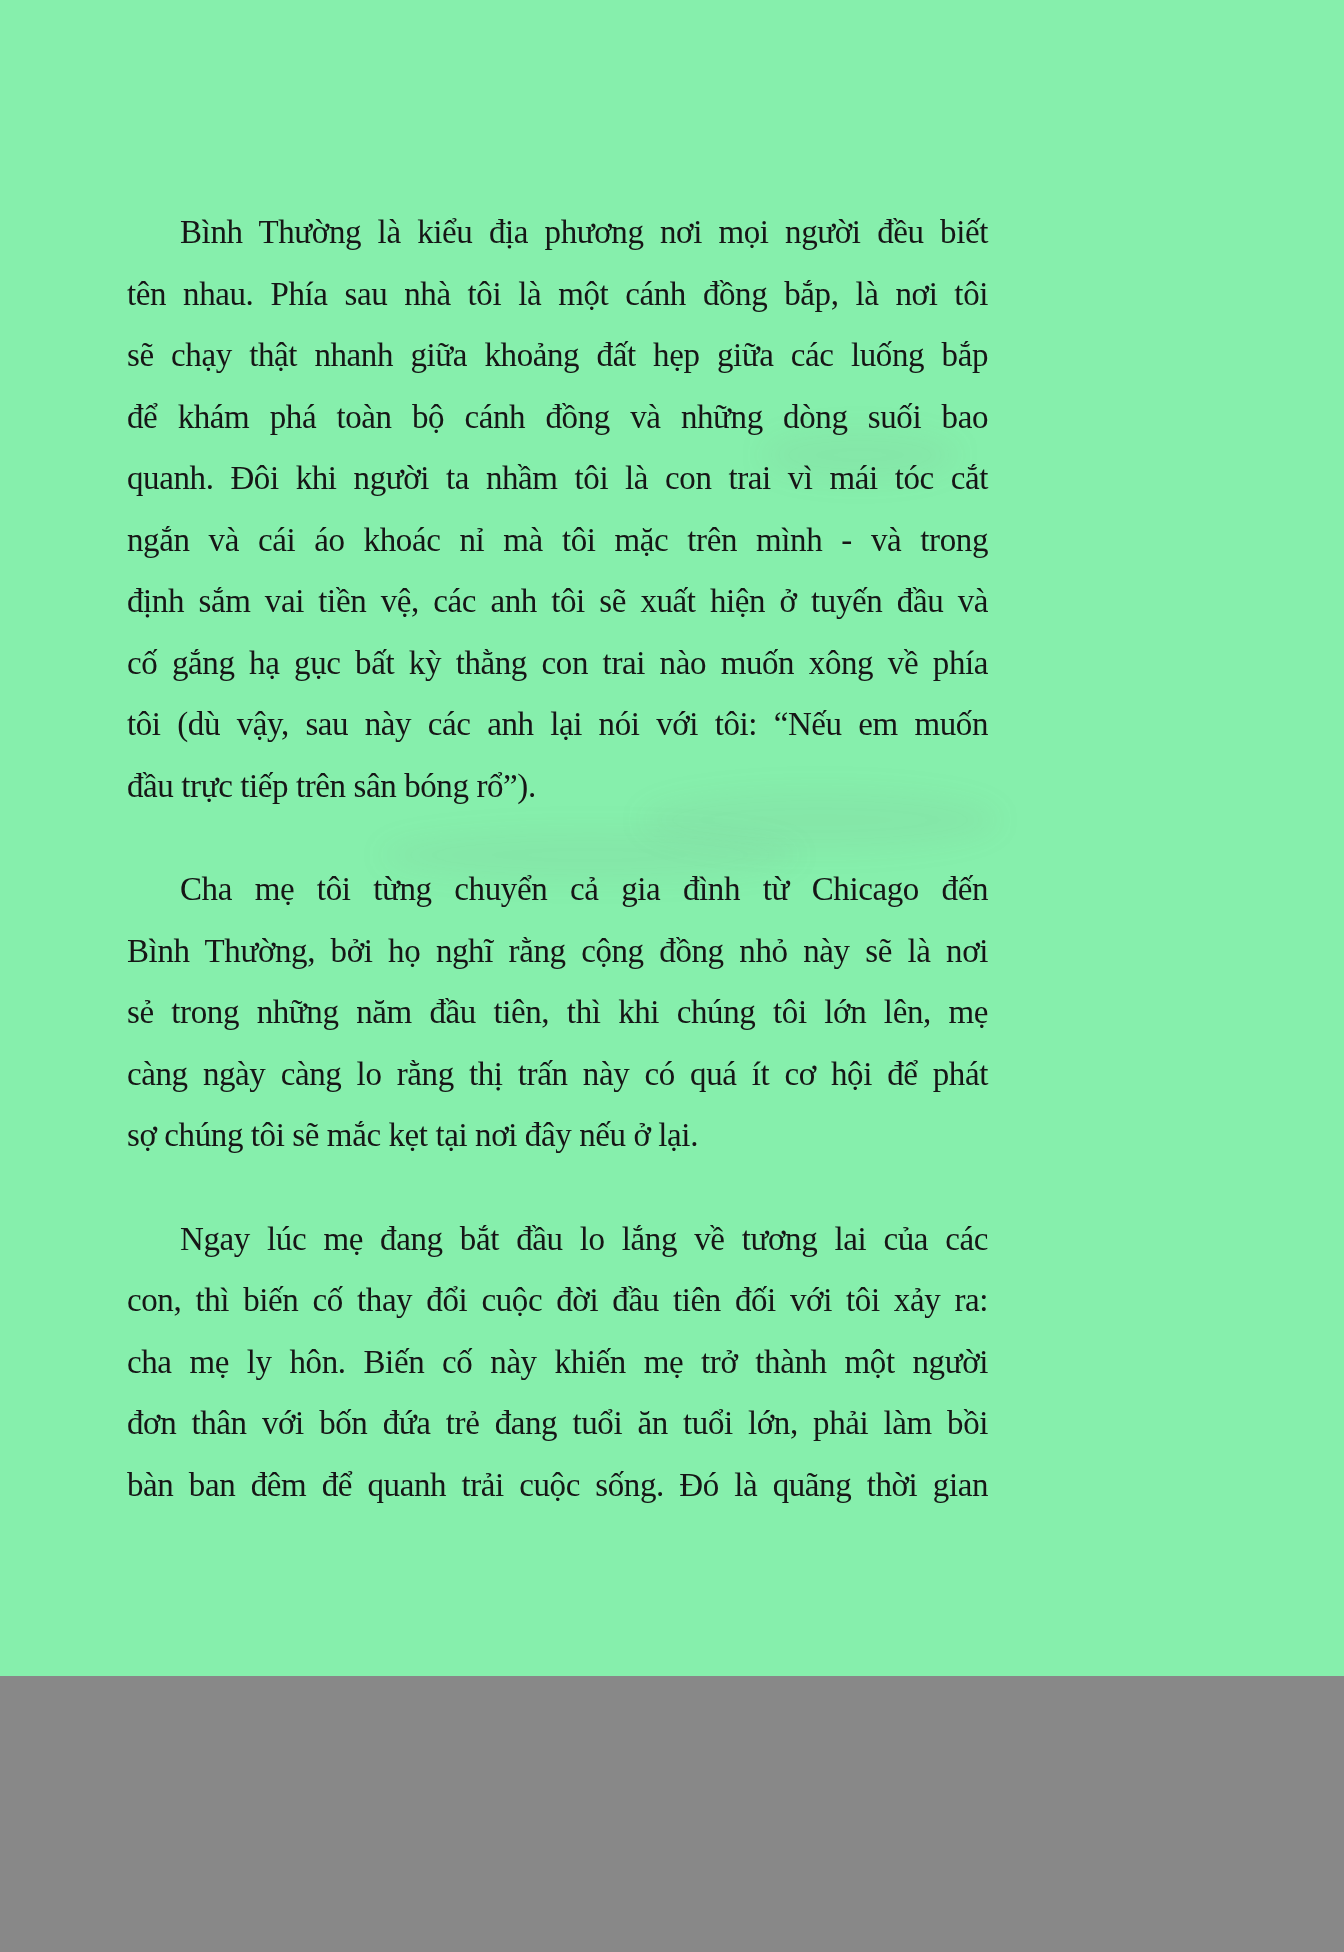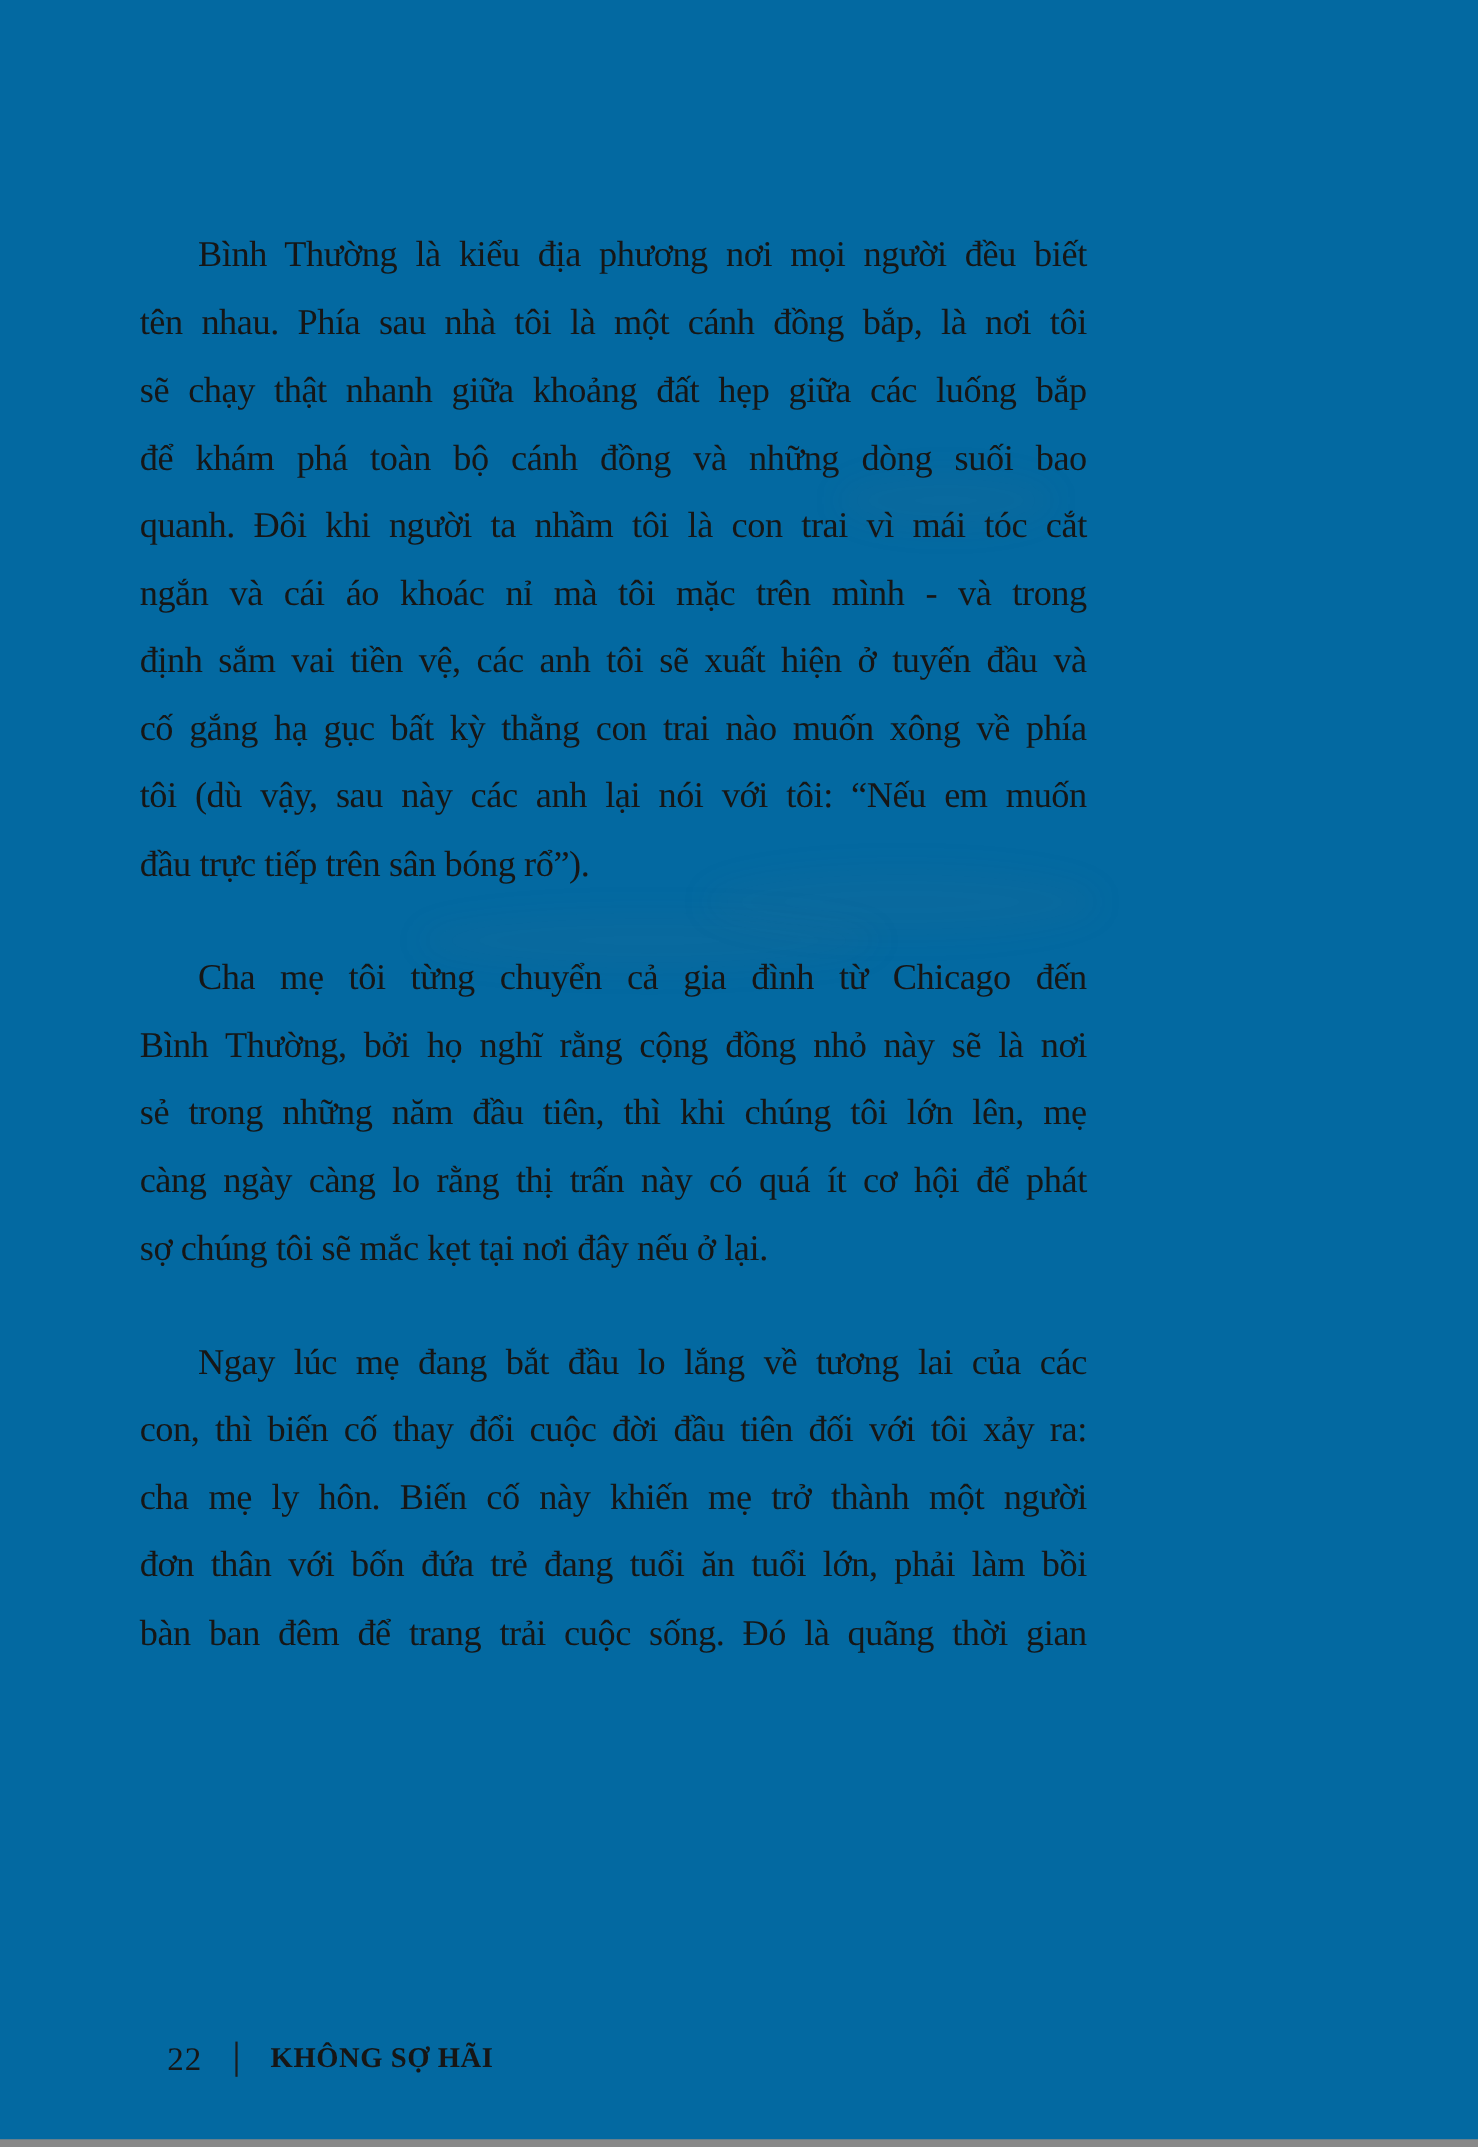--- a/index.html
+++ b/index.html
@@ -1,22 +1,22 @@
 <!DOCTYPE html>
 <html><head>
 <meta charset="utf-8">
 <style>
   html, body { margin: 0; padding: 0; }
   body { background: #888; }
   .page {
     position: relative;
     width: 1344px;
-    height: 1945px;
+    height: 1676px;
     margin: 0 auto;
-    background: #0369a1;
+    background: #86efac;
     overflow: hidden;
     font-family: "Liberation Serif", "DejaVu Serif", serif;
     color: #161616;
   }
   
   .smudge {
     position: absolute;
     border-radius: 50%;
     filter: blur(14px);
     background: rgba(120,120,115,0.06);
@@ -93,21 +93,21 @@
         <div class="line just">Bình Thường, bởi họ nghĩ rằng cộng đồng nhỏ này sẽ là nơi</div>
         <div class="line just">sẻ trong những năm đầu tiên, thì khi chúng tôi lớn lên, mẹ</div>
         <div class="line just">càng ngày càng lo rằng thị trấn này có quá ít cơ hội để phát</div>
         <div class="line">sợ chúng tôi sẽ mắc kẹt tại nơi đây nếu ở lại.</div>
       </div>
       <div class="paragraph">
         <div class="line just indent">Ngay lúc mẹ đang bắt đầu lo lắng về tương lai của các</div>
         <div class="line just">con, thì biến cố thay đổi cuộc đời đầu tiên đối với tôi xảy ra:</div>
         <div class="line just">cha mẹ ly hôn. Biến cố này khiến mẹ trở thành một người</div>
         <div class="line just">đơn thân với bốn đứa trẻ đang tuổi ăn tuổi lớn, phải làm bồi</div>
-        <div class="line just">bàn ban đêm để trang trải cuộc sống. Đó là quãng thời gian</div>
+        <div class="line just">bàn ban đêm để quanh trải cuộc sống. Đó là quãng thời gian</div>
       </div>
     </main>
 
   <footer class="footer">
     <span class="pagenum">22</span>
     <span class="divider"></span>
     <span class="booktitle">KHÔNG SỢ HÃI</span>
   </footer>
 </div>
 

